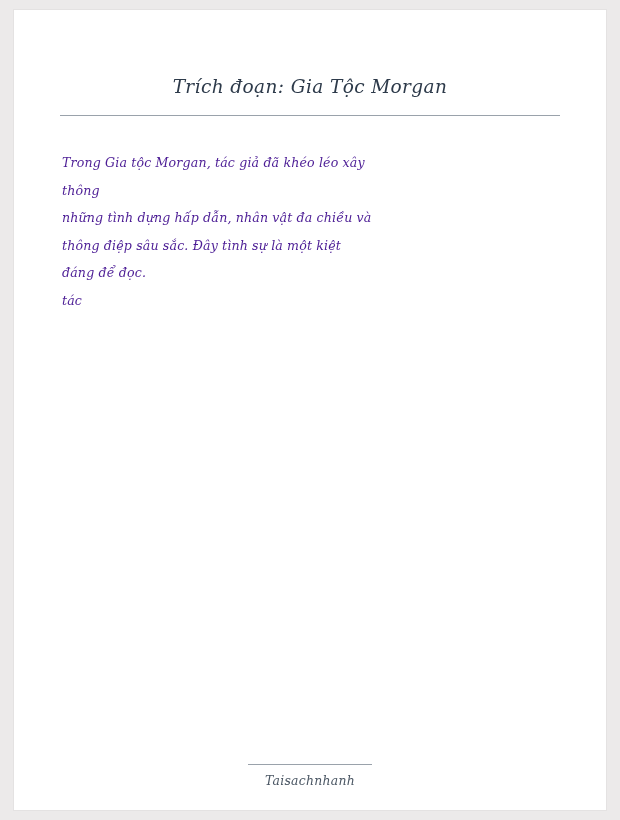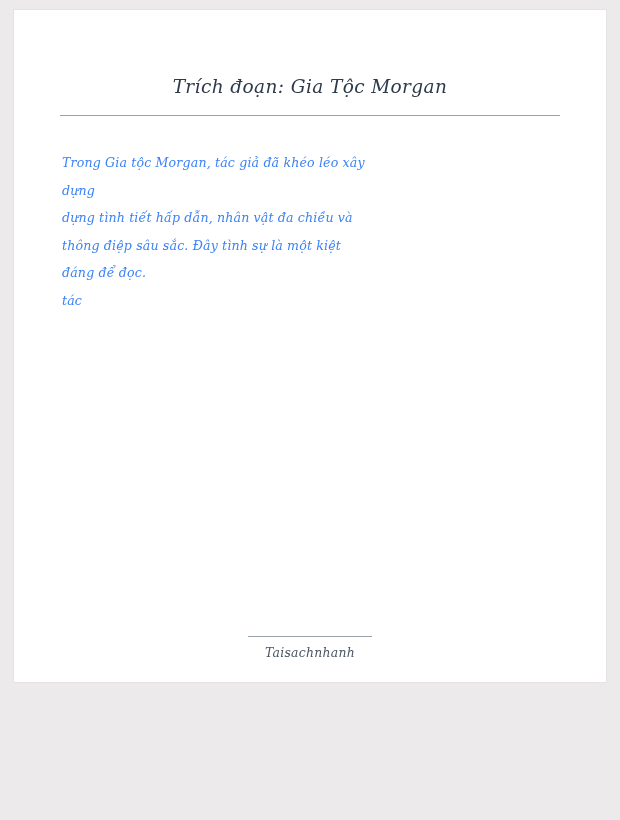--- a/index.html
+++ b/index.html
@@ -12,21 +12,21 @@
     background: #eceaea;
     font-family: "Liberation Serif", serif;
     overflow: hidden;
   }
 
   .page {
     position: absolute;
     left: 14px;
     top: 10px;
     width: 592px;
-    height: 672px;
+    height: 800px;
     background: #ffffff;
     box-shadow: 0 0 0 1px #e4e2e2;
   }
 
   .doc-title {
     margin: 0;
     padding-top: 66px;
     text-align: center;
     font-family: "DejaVu Serif", serif;
     font-style: italic;
@@ -46,21 +46,21 @@
   .body-block {
     margin: 0;
     padding: 33px 0 0 48px;
     width: 480px;
   }
 
   .body-line {
     font-family: "DejaVu Serif", serif;
     font-style: italic;
     font-size: 12.6px;
-    color: #3b82f6;
+    color: #4c1d95;
     line-height: 27.5px;
     white-space: pre;
     letter-spacing: 0.15px;
   }
 
   .footer {
     position: absolute;
     left: 0;
     right: 0;
     bottom: 22px;
@@ -86,22 +86,22 @@
 <body>
 
 <div class="page">
 
   <h1 class="doc-title">Trích đoạn: Gia Tộc Morgan</h1>
 
   <div class="title-rule"></div>
 
   <div class="body-block">
     <div class="body-line">Trong Gia tộc Morgan, tác giả đã khéo léo xây</div>
-    <div class="body-line">dựng</div>
-    <div class="body-line">dựng tình tiết hấp dẫn, nhân vật đa chiều và</div>
+    <div class="body-line">thông</div>
+    <div class="body-line">những tình dựng hấp dẫn, nhân vật đa chiều và</div>
     <div class="body-line">thông điệp sâu sắc. Đây tình sự là một kiệt</div>
     <div class="body-line">đáng để đọc.</div>
     <div class="body-line">tác</div>
   </div>
 
   <div class="footer">
     <div class="footer-rule"></div>
     <div class="footer-text">Taisachnhanh</div>
   </div>
 

